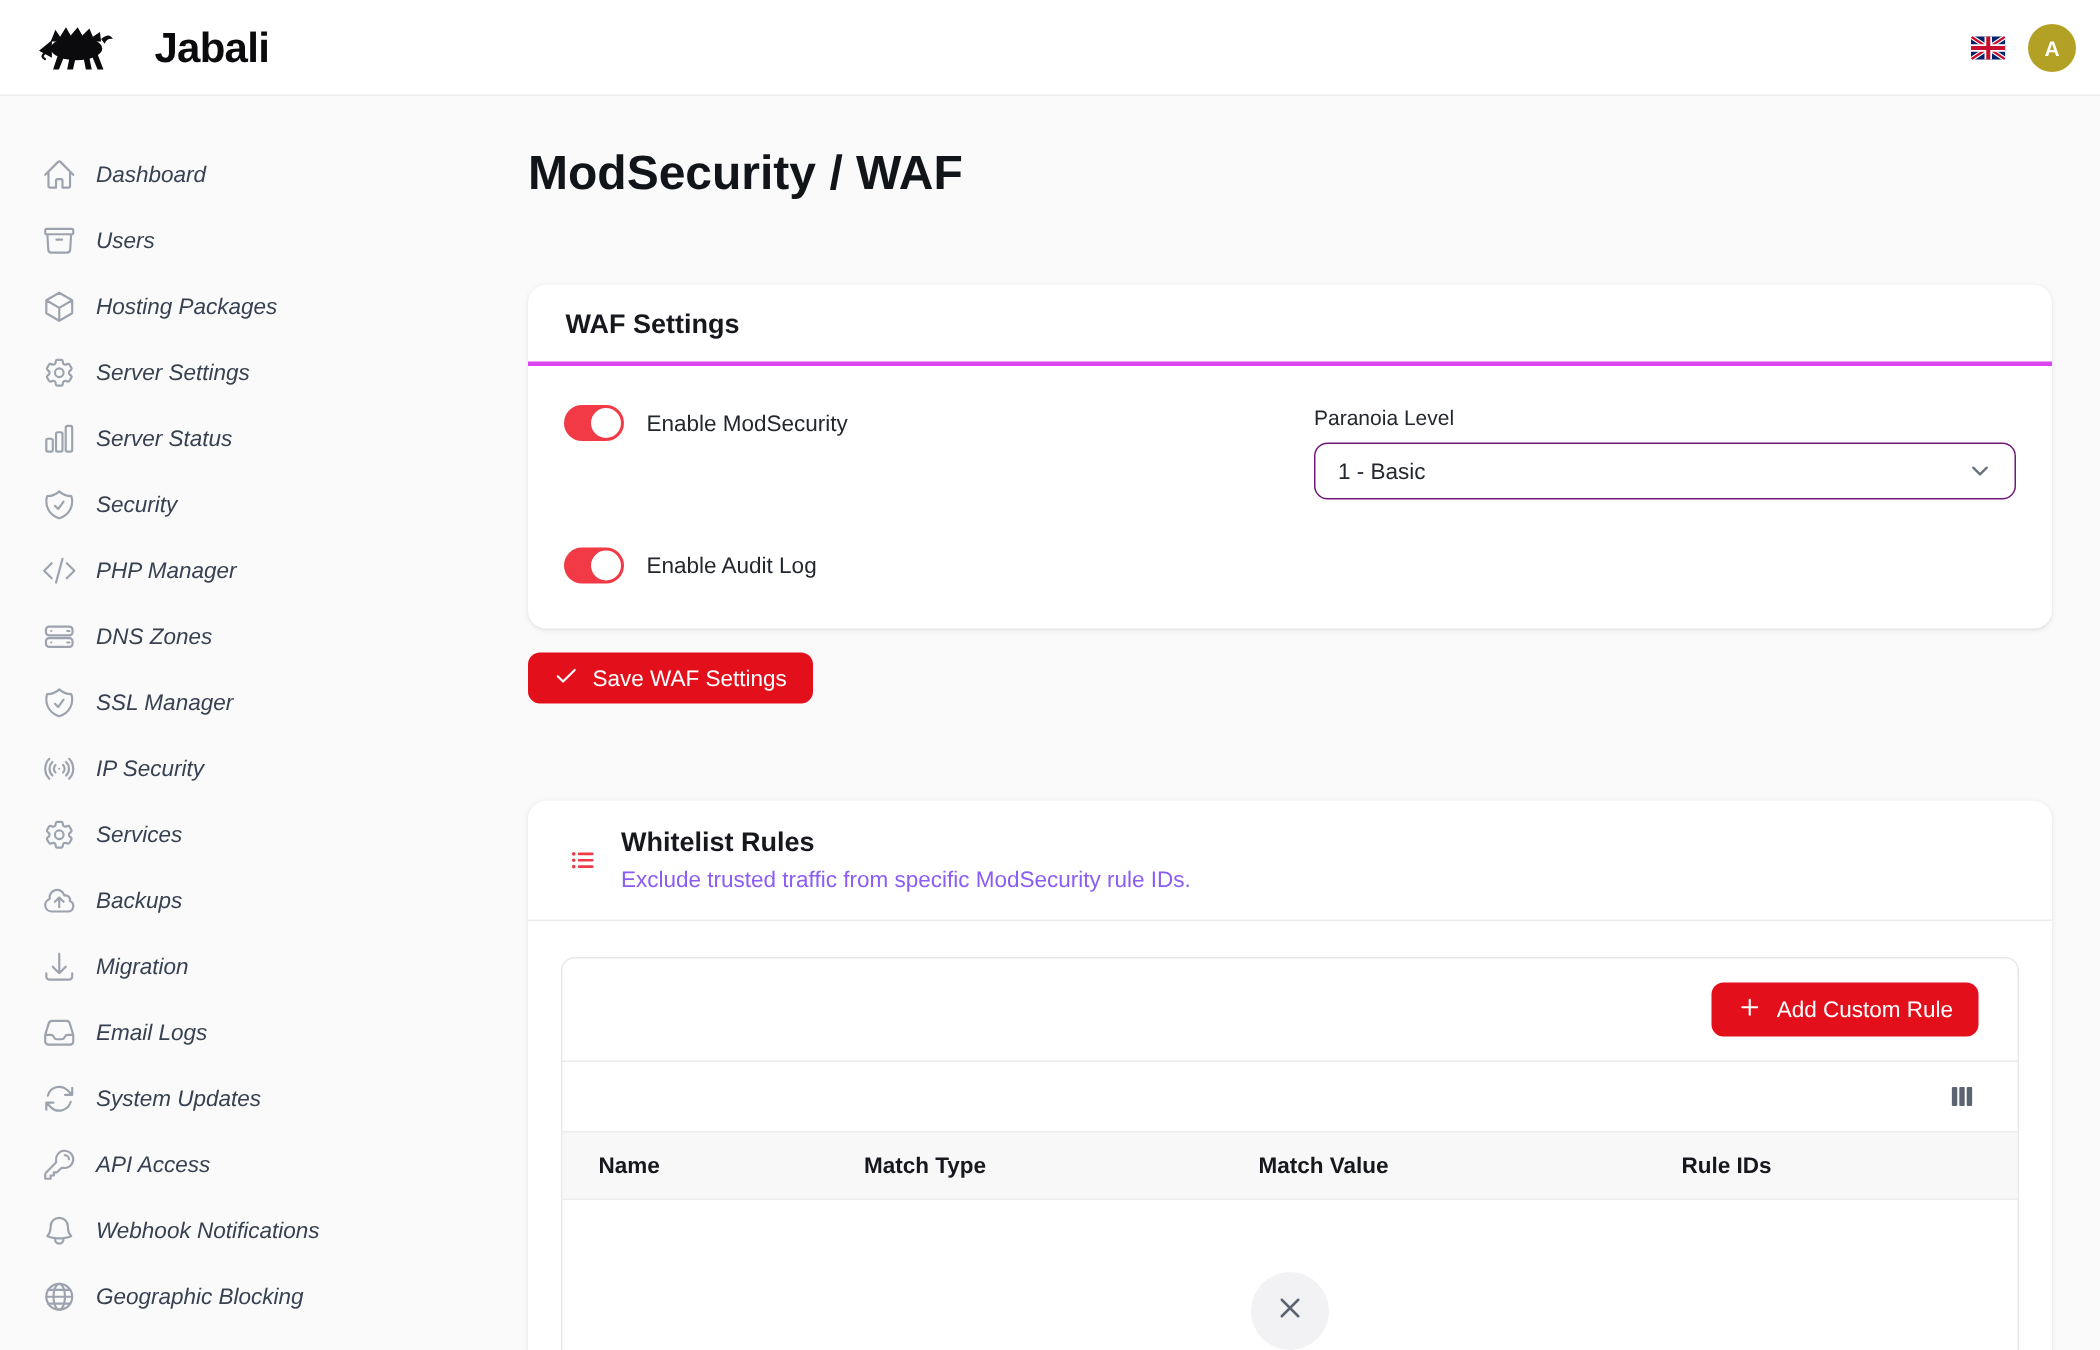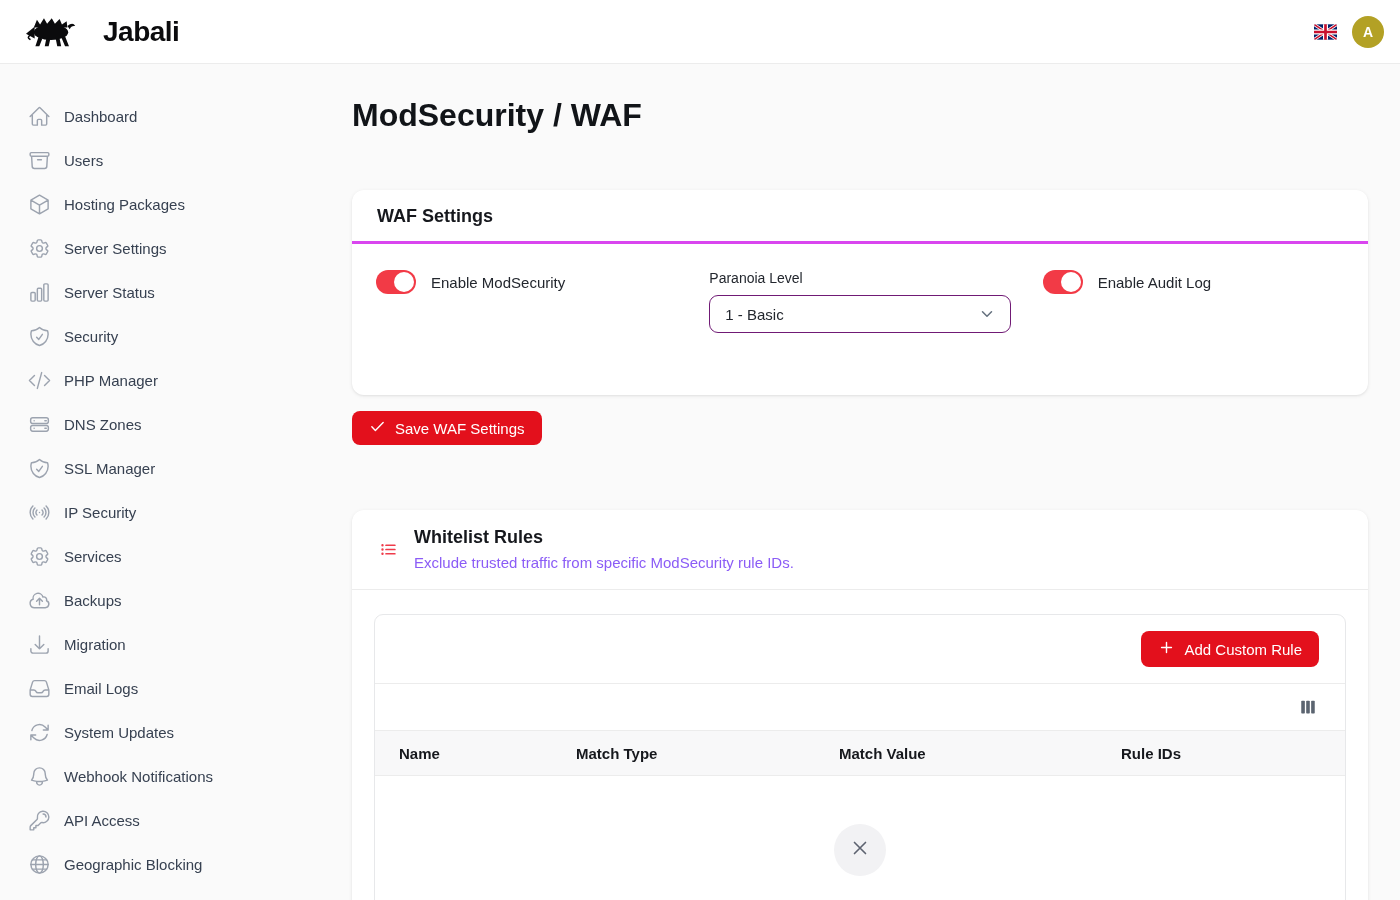--- a/index.html
+++ b/index.html
@@ -16,32 +16,32 @@
   .flag { width:23px; height:16px; border-radius:2px; overflow:hidden; display:block; cursor:pointer; }
   .avatar { width:32px; height:32px; border-radius:50%; background:var(--avatar-gold,#b3a125);
     color:#fff; font-weight:700; font-size:14px; display:flex; align-items:center; justify-content:center; cursor:pointer; }
 
   
   .shell { display:flex; height:836px; }
   .sidebar { width:352px; flex:0 0 352px; padding-top:30px; }
   .side-item { height:44px; display:flex; align-items:center; padding-left:28px; gap:13px; cursor:pointer; }
   .side-icon { width:23px; height:23px; color:#9ca3af; flex:0 0 23px; }
   .side-icon svg { width:23px; height:23px; display:block; }
-  .side-label { font-size:15px; color:#374151; }
+  .side-label { font-size:15px; color:#374151;font-style:italic; }
 
   .main { flex:1; padding:30px 32px 0 0; }
   .page-title { font-size:32px; line-height:42px; font-weight:700; color:#111418; }
 
   
   .card { background:#fff; border-radius:12px; box-shadow:0 1px 2px rgba(0,0,0,.05), 0 1px 4px rgba(0,0,0,.07); }
   .card-head { padding:16px 25px 14px 25px; border-bottom:3px solid #d946ef; }
   .card-title { font-size:18px; font-weight:700; color:#16181d; }
 
   .waf-card { margin-top:54px; }
-  .waf-body { padding:26px 24px 30px 24px; display:grid; grid-template-columns:1fr 1fr 1fr; column-gap:22px; row-gap:28px;gap:32px; }
+  .waf-body { padding:26px 24px 30px 24px; display:grid; grid-template-columns:1fr 1fr; column-gap:22px; row-gap:28px;gap:32px; }
 
   .toggle-row { display:flex; align-items:center; gap:15px; height:24px; }
   .toggle { width:40px; height:24px; border-radius:12px; background:var(--toggle-red,#f23a46); position:relative; cursor:pointer; }
   .toggle .knob { width:20px; height:20px; border-radius:50%; background:#fff; position:absolute; top:2px; right:2px; }
   .toggle-label { font-size:15px; color:#23272e; }
 
   .field-label { font-size:14px; color:#23272e; display:block; }
   .select { margin-top:9px; height:38px; border:1px solid #701a75; border-radius:9px; background:#fff;
     display:flex; align-items:center; justify-content:space-between; padding:0 14px 0 15px; cursor:pointer; }
   .select-value { font-size:15px; color:#23272e; }
@@ -231,32 +231,32 @@
       <span class="side-icon">
           <svg viewBox="0 0 24 24" fill="none" stroke="currentColor" stroke-width="1.5" stroke-linecap="round" stroke-linejoin="round">
             <path d="M16.023 9.348h4.992v-.001M2.985 19.644v-4.992m0 0h4.992m-4.993 0l3.181 3.183a8.25 8.25 0 0013.803-3.7M4.031 9.865a8.25 8.25 0 0113.803-3.7l3.181 3.182m0-4.991v4.99"></path>
           </svg>
         </span>
       <span class="side-label">System Updates</span>
     </div>
       <div class="side-item">
       <span class="side-icon">
           <svg viewBox="0 0 24 24" fill="none" stroke="currentColor" stroke-width="1.5" stroke-linecap="round" stroke-linejoin="round">
+            <path d="M15.75 5.25a3 3 0 013 3m3 0a6 6 0 01-7.029 5.912c-.563-.097-1.159.026-1.563.43L10.5 17.25H8.25v2.25H6v2.25H2.25v-2.818c0-.597.237-1.17.659-1.591l6.499-6.499c.404-.404.527-1 .43-1.563A6 6 0 1121.75 8.25z"></path>
+          </svg>
+        </span>
+      <span class="side-label">API Access</span>
+    </div>
+      <div class="side-item">
+      <span class="side-icon">
+          <svg viewBox="0 0 24 24" fill="none" stroke="currentColor" stroke-width="1.5" stroke-linecap="round" stroke-linejoin="round">
             <path d="M14.857 17.082a23.848 23.848 0 005.454-1.31A8.967 8.967 0 0118 9.75V9A6 6 0 006 9v.75a8.967 8.967 0 01-2.312 6.022c1.733.64 3.56 1.085 5.455 1.31m5.714 0a24.255 24.255 0 01-5.714 0m5.714 0a3 3 0 11-5.714 0"></path>
           </svg>
         </span>
       <span class="side-label">Webhook Notifications</span>
-    </div>
-      <div class="side-item">
-      <span class="side-icon">
-          <svg viewBox="0 0 24 24" fill="none" stroke="currentColor" stroke-width="1.5" stroke-linecap="round" stroke-linejoin="round">
-            <path d="M15.75 5.25a3 3 0 013 3m3 0a6 6 0 01-7.029 5.912c-.563-.097-1.159.026-1.563.43L10.5 17.25H8.25v2.25H6v2.25H2.25v-2.818c0-.597.237-1.17.659-1.591l6.499-6.499c.404-.404.527-1 .43-1.563A6 6 0 1121.75 8.25z"></path>
-          </svg>
-        </span>
-      <span class="side-label">API Access</span>
     </div>
       <div class="side-item">
       <span class="side-icon">
           <svg viewBox="0 0 24 24" fill="none" stroke="currentColor" stroke-width="1.5" stroke-linecap="round" stroke-linejoin="round">
             <circle cx="12" cy="12" r="9"></circle>
             <ellipse cx="12" cy="12" rx="4" ry="9"></ellipse>
             <path d="M3 12h18M4.4 7.2h15.2M4.4 16.8h15.2"></path>
           </svg>
         </span>
       <span class="side-label">Geographic Blocking</span>

